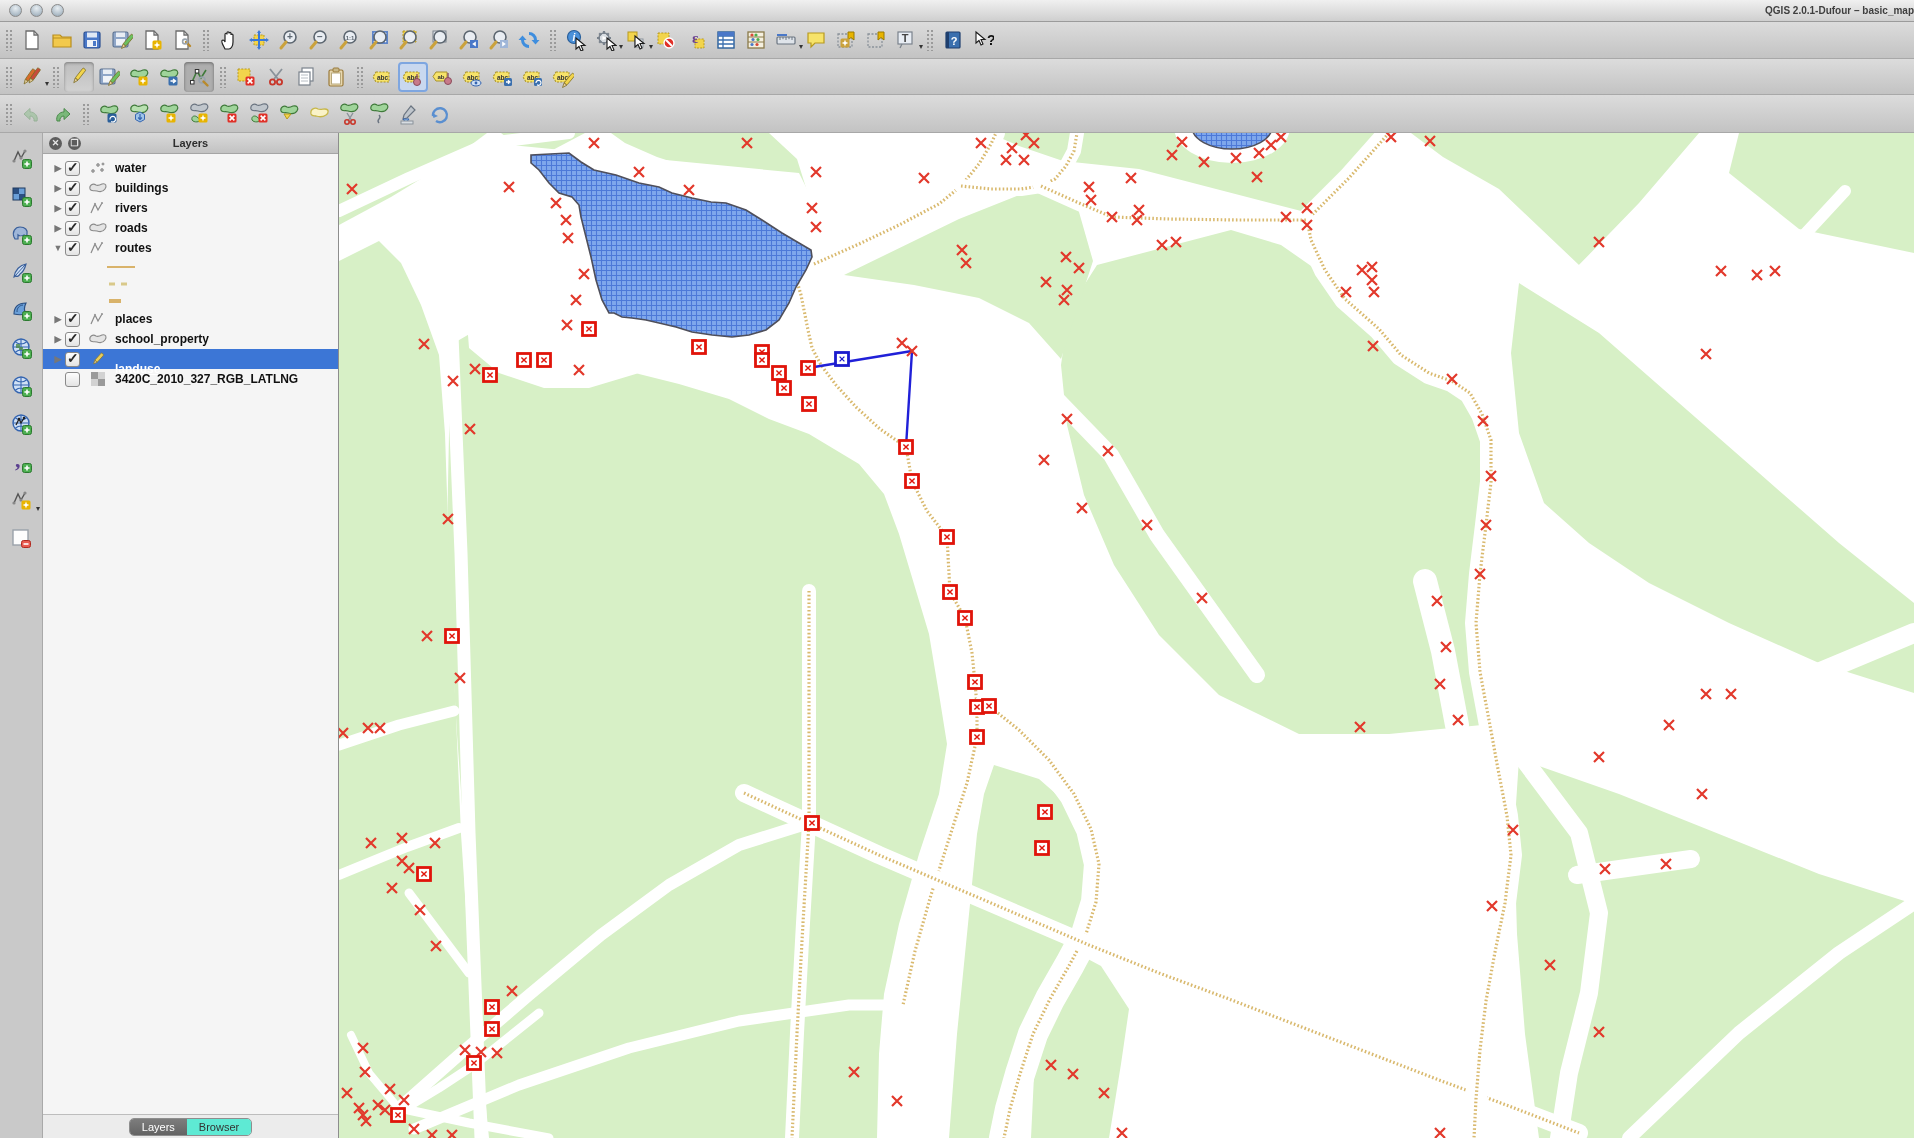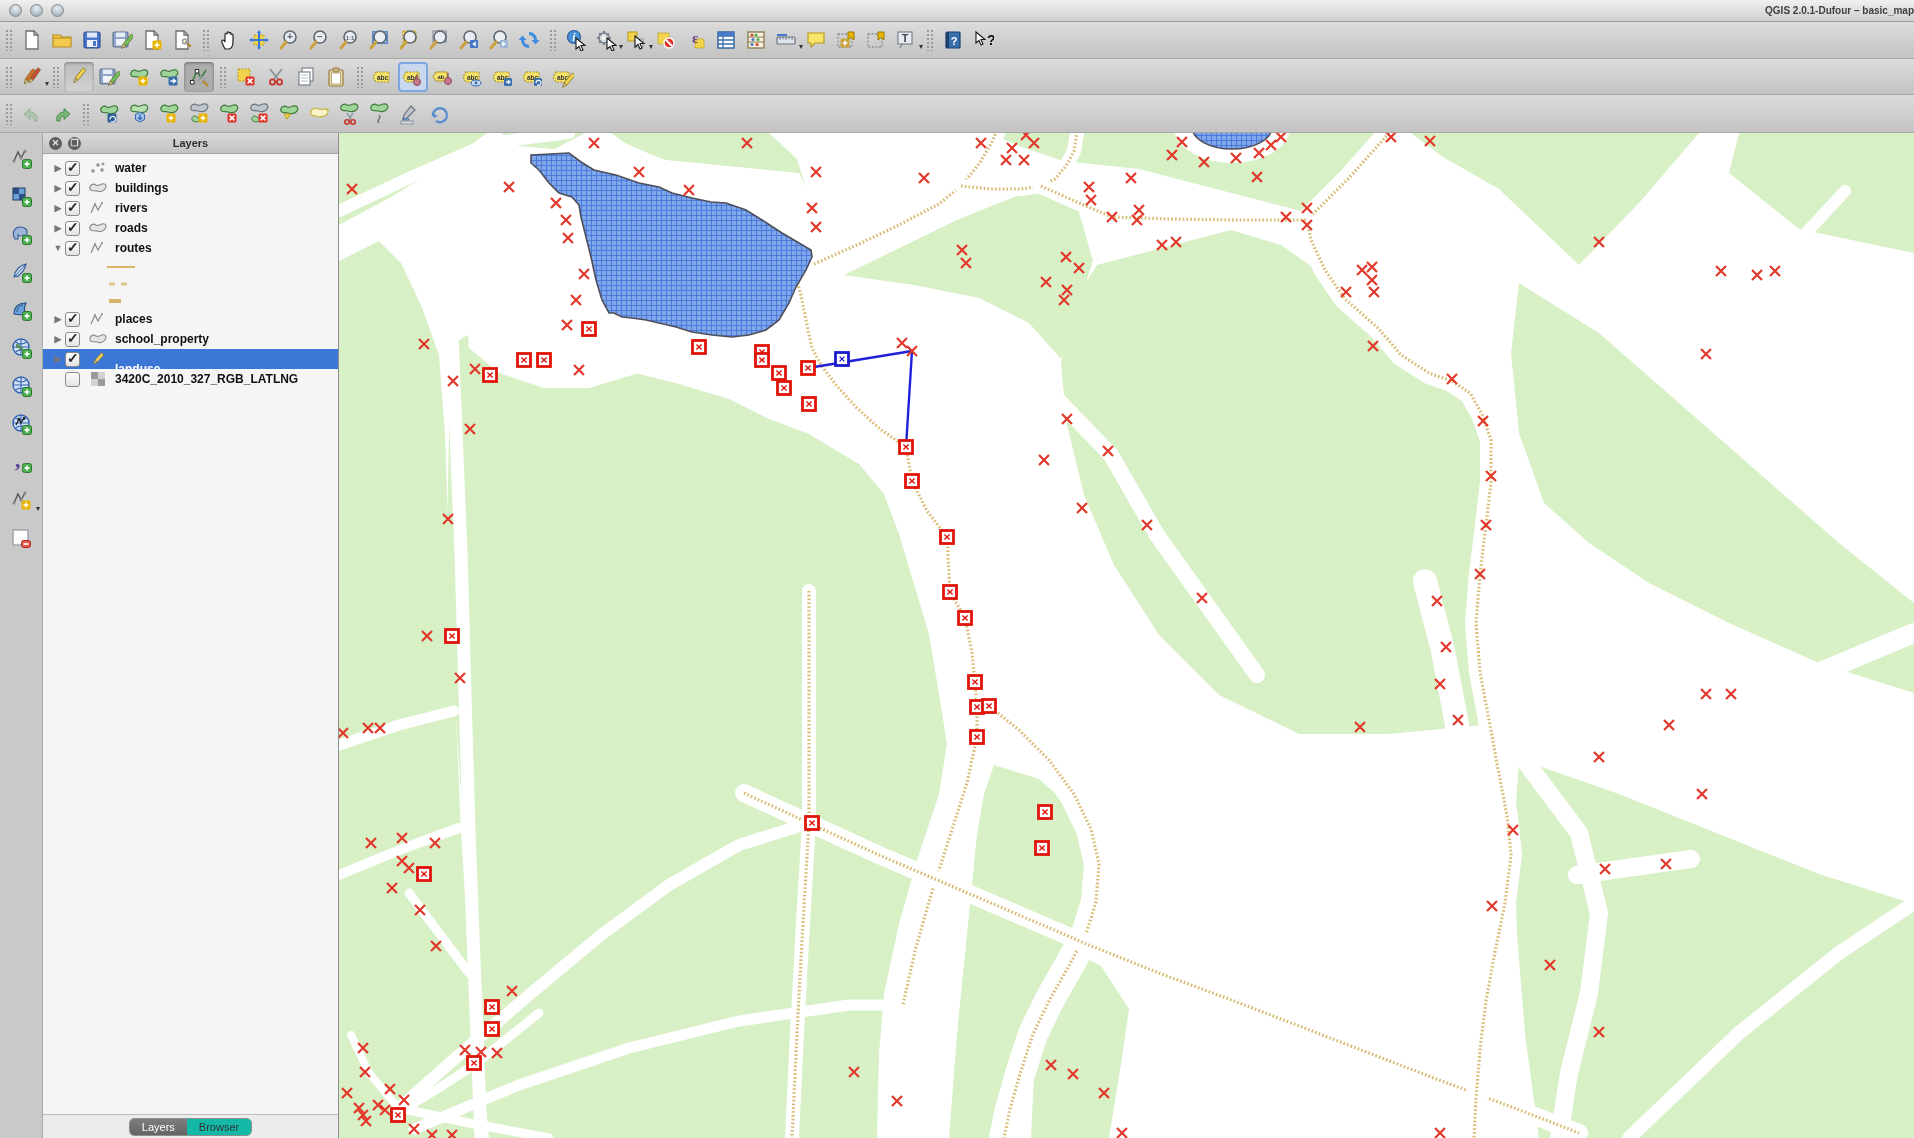--- a/index.html
+++ b/index.html
@@ -62,21 +62,21 @@
     font-size:14px; font-weight:bold; color:#2b2b2b; }
   .layer-row .sym { width:24px; height:16px; margin-right:5px; flex:none;
     display:flex; align-items:center; justify-content:center; }
   .layer-row.selected { background:#3c76d6; color:#fff; }
   .layer-row.selected .label { text-decoration:underline;margin-top:19px; }
   .swatch-row { height:17px; display:flex; align-items:center; padding-left:62px; }
   .panel-bottom { height:24px; background:#ececec; border-top:1px solid #bdbdbd;
     display:flex; align-items:center; justify-content:center; }
   .seg { display:flex; border:1px solid #8e8e8e; border-radius:5px; overflow:hidden;
     height:18px; font-size:11px; }
-  .seg-tab { padding:2px 12px 0 12px; background:#14b8a6; color:#333; }
+  .seg-tab { padding:2px 12px 0 12px; background:#5eead4; color:#333; }
   .seg-tab.active { background:linear-gradient(#7d7d7d,#646464); color:#fff; }
 
   
   .map-canvas { position:absolute; left:339px; top:133px; width:1575px; height:1005px;
     background:#ffffff; }
   .map-canvas svg { display:block; }
 </style>
 </head>
 <body>
 

